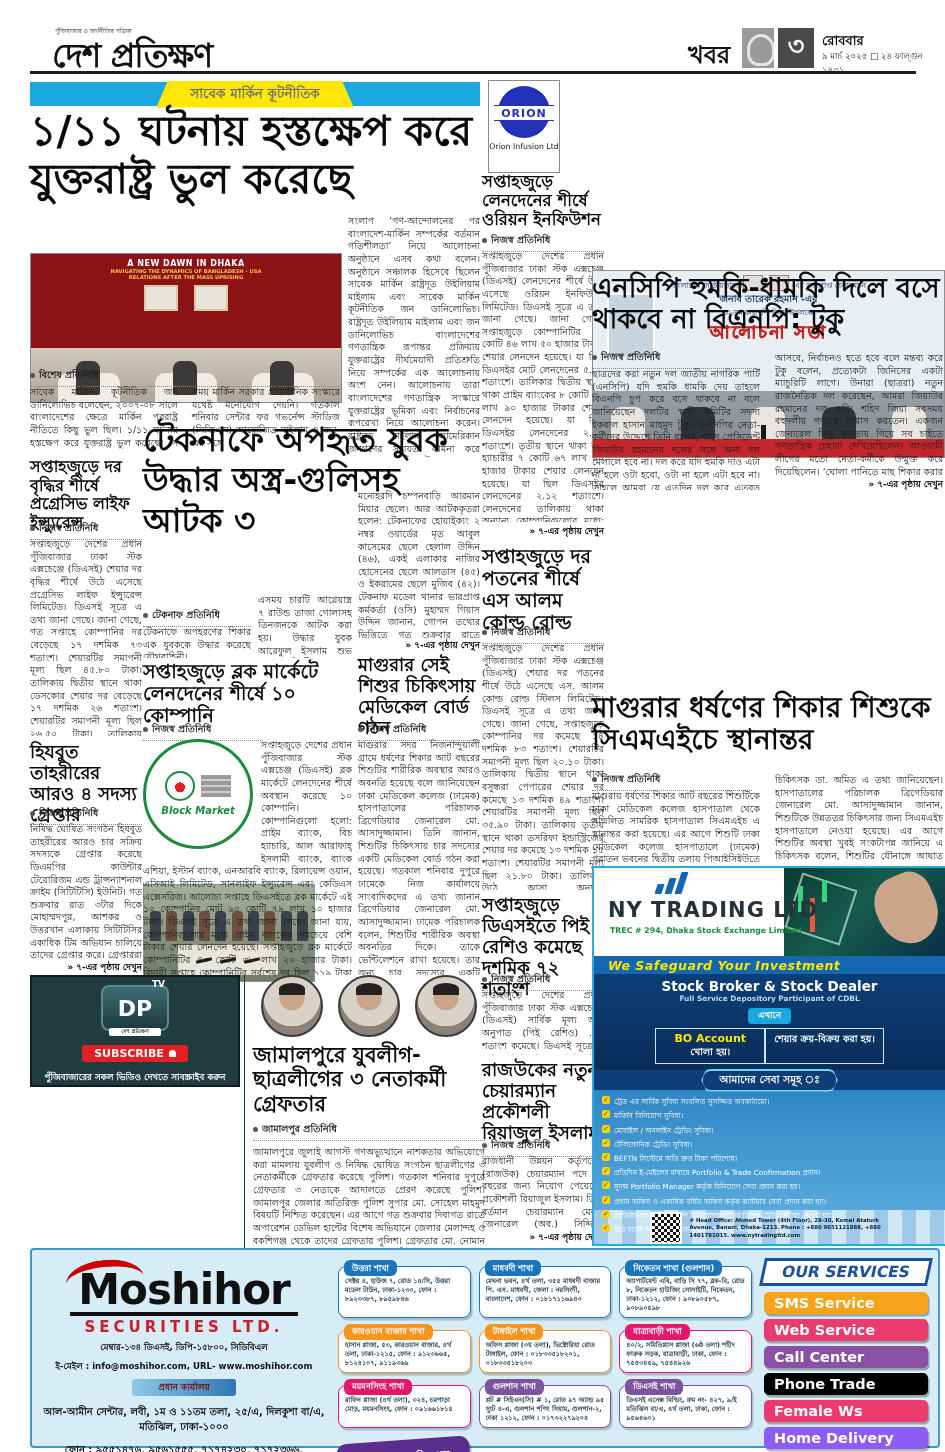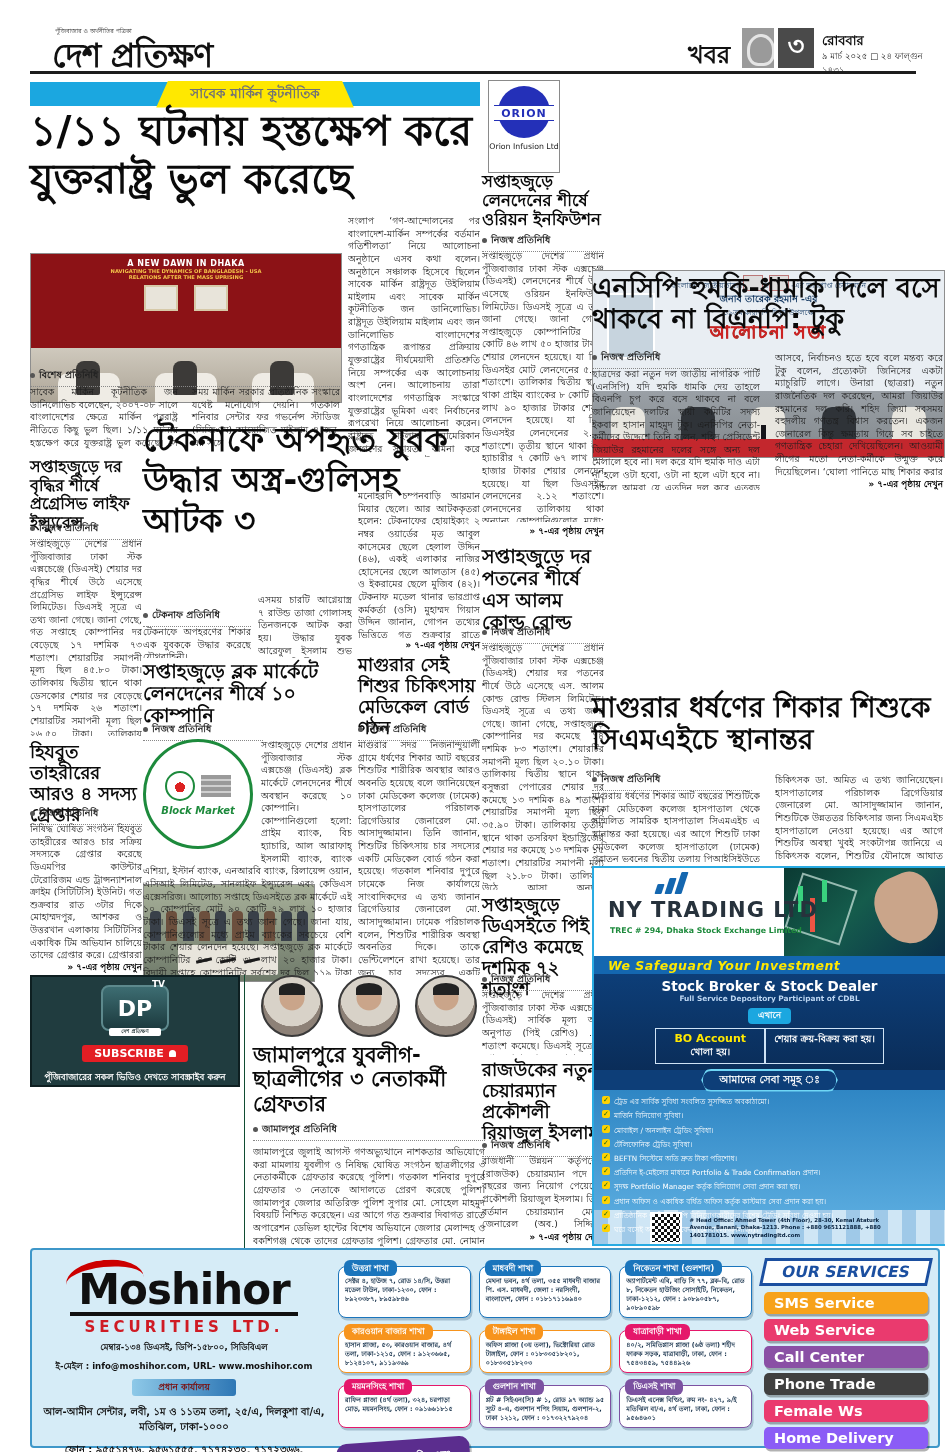--- a/index.html
+++ b/index.html
@@ -159,21 +159,21 @@
   .b-pink{border:1.5px solid #e5176a}.b-pink .branch-head{background:#e5176a}
   .b-purple{border:1.5px solid #7c52a1}.b-purple .branch-head{background:#7c52a1}
   .promo{background:#5b2d8e;color:#fff;border-radius:10px;transform:rotate(-4deg);padding:10px 6px;
          font-size:10.5px;font-weight:bold;text-align:center;box-shadow:2px 3px 0 rgba(0,0,0,.25);line-height:1.35}
   .svccol{width:168px;flex:none}
   .svc-head{border:3px solid #1b4fa0;background:#fff;color:#1b4fa0;font-weight:bold;font-size:15.5px;
             padding:2px 8px;transform:skewX(-12deg);text-align:center;margin-bottom:6px}
   .svc{color:#fff;font-weight:bold;font-size:14.5px;padding:3px 10px;border-radius:5px;margin:5px 2px;
        box-shadow:1.5px 2.5px 0 rgba(0,0,0,.3)}
   .svc:nth-of-type(2){background:#f7a21b}.svc:nth-of-type(3){background:#ea3a6e}
-  .svc:nth-of-type(4){background:#8a50a5}.svc:nth-of-type(5){background:#404040}
+  .svc:nth-of-type(4){background:#8a50a5}.svc:nth-of-type(5){background:#000000}
   .svc:nth-of-type(6){background:#ea3a6e}.svc:nth-of-type(7){background:#8b5cf6}
 </style>
 </head>
 <body>
 
 <div id="page">
 
   <div class="abs" style="left:55px;top:26px;font-size:6px;color:#333">পুঁজিবাজার ও অর্থনীতির পত্রিকা</div>
   <div class="abs" style="left:52px;top:30px;font-size:33px;font-weight:bold;letter-spacing:-1px">দেশ প্রতিক্ষণ</div>
   <div class="abs" style="left:688px;top:36px;font-size:24px;font-weight:bold">খবর</div>

